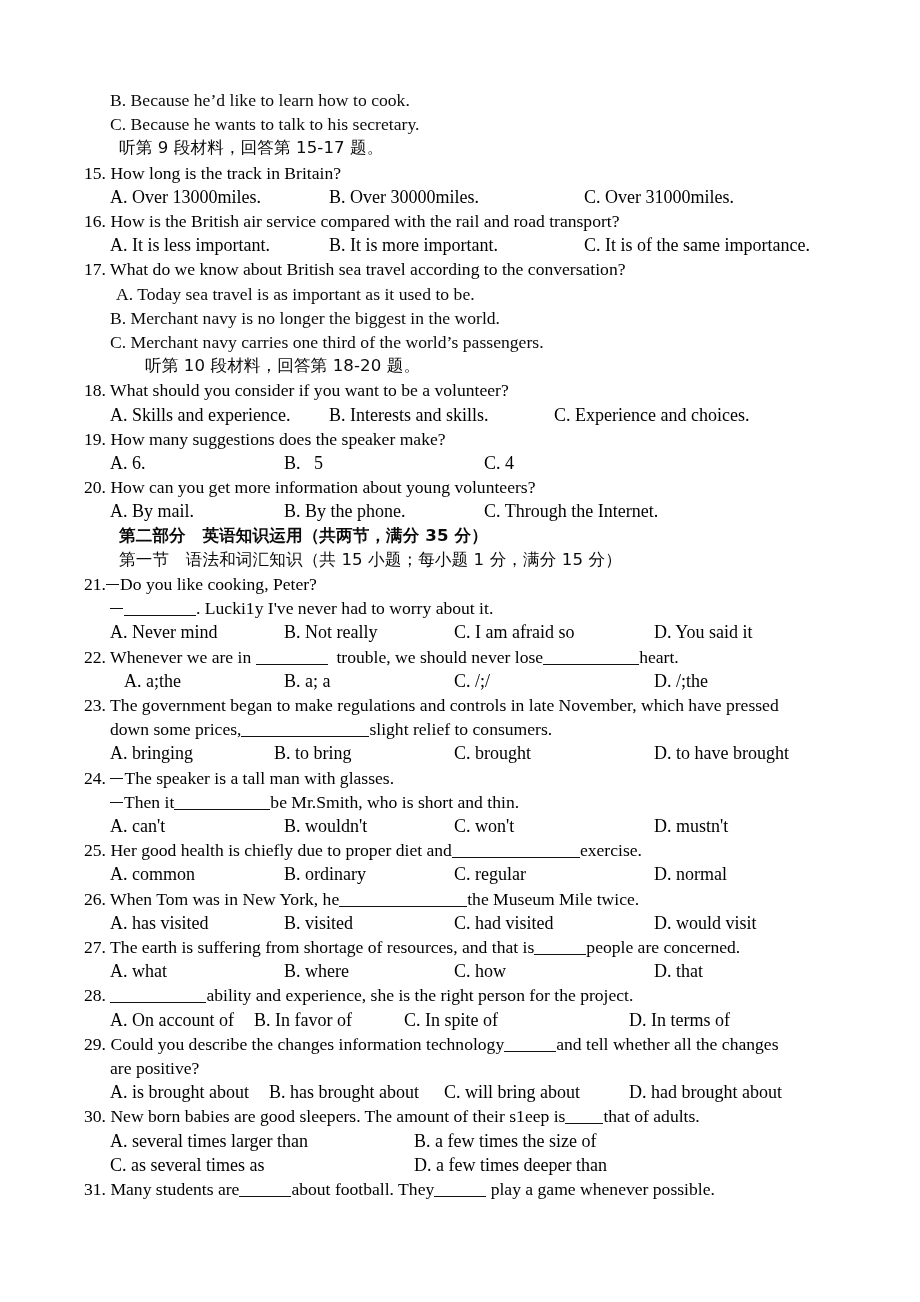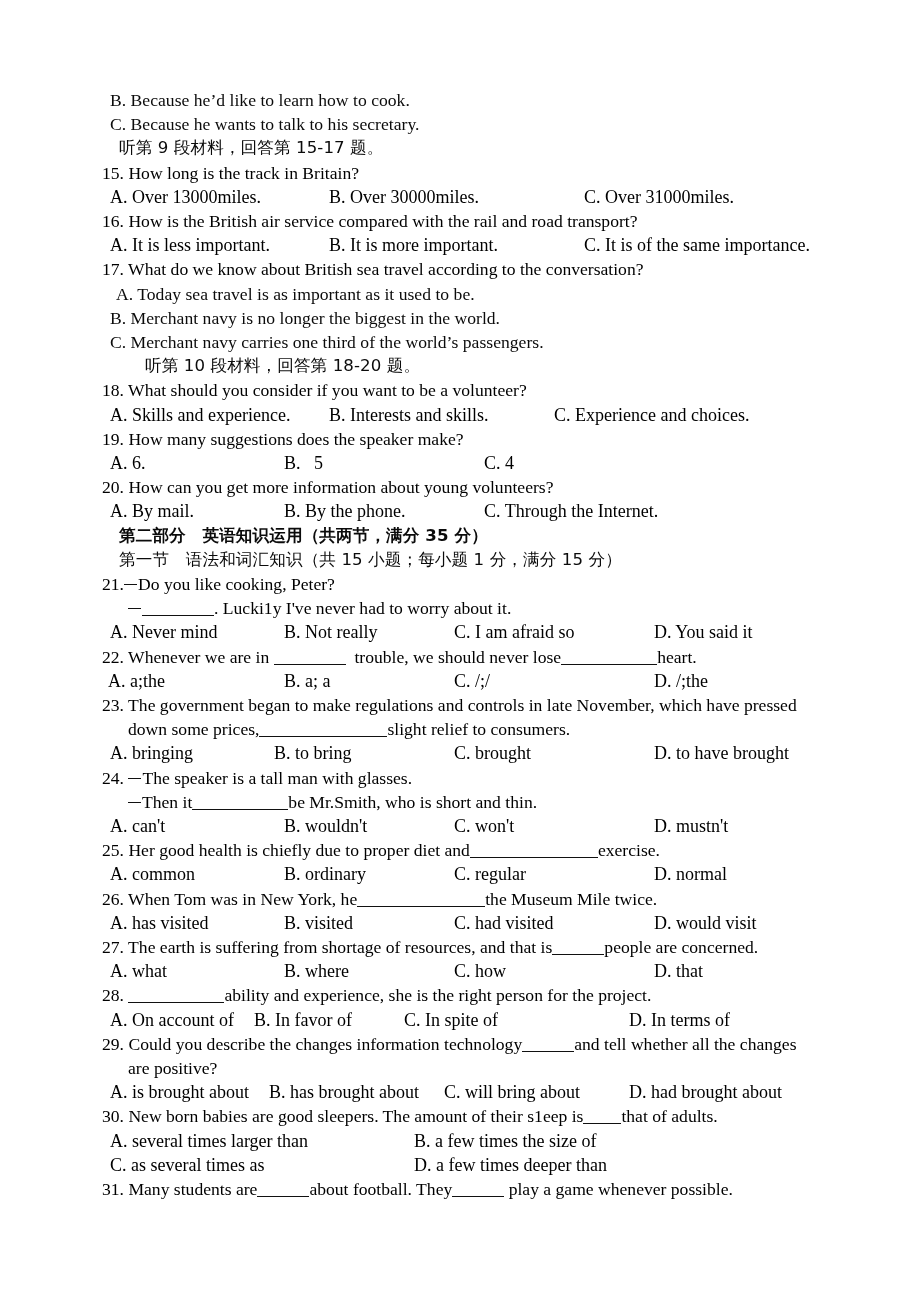--- a/index.html
+++ b/index.html
@@ -51,21 +51,20 @@
   .i0  { padding-left: 0px; }
   .i2  { padding-left: 26px; }
   .i3  { padding-left: 32px; }
 
   
   .q {
     display: block;
     font-size: 17.6px;
     line-height: 24.2px;
     white-space: pre;
-    margin-left: 18px;
   }
   
   .opts {
     display: block;
     font-size: 18px;
     line-height: 24.2px;
     white-space: pre;
     position: relative;
     height: 24.2px;
   }
@@ -159,21 +158,21 @@
     <div class="q i2"><span class="dash"></span><span class="blank b-m"></span><span>. Lucki1y I've never had to worry about it.</span></div>
     <div class="opts">
       <span class="opt" style="left:26px">A. Never mind</span>
       <span class="opt" style="left:200px">B. Not really</span>
       <span class="opt" style="left:370px">C. I am afraid so</span>
       <span class="opt" style="left:570px">D. You said it</span>
     </div>
 
     <div class="q i0"><span>22.</span> <span>Whenever we are in </span><span class="blank b-m"></span><span>  trouble, we should never lose</span><span class="blank b-l"></span><span>heart.</span></div>
     <div class="opts">
-      <span class="opt" style="left:24px">A. a;the</span>
+      <span class="opt" style="left:40px">A. a;the</span>
       <span class="opt" style="left:200px">B. a; a</span>
       <span class="opt" style="left:370px">C. /;/</span>
       <span class="opt" style="left:570px">D. /;the</span>
     </div>
 
     <div class="q i0"><span>23.</span> <span>The government began to make regulations and controls in late November, which have pressed</span></div>
     <div class="q i2"><span>down some prices,</span><span class="blank b-xxl"></span><span>slight relief to consumers.</span></div>
     <div class="opts">
       <span class="opt" style="left:26px">A. bringing</span>
       <span class="opt" style="left:190px">B. to bring</span>

